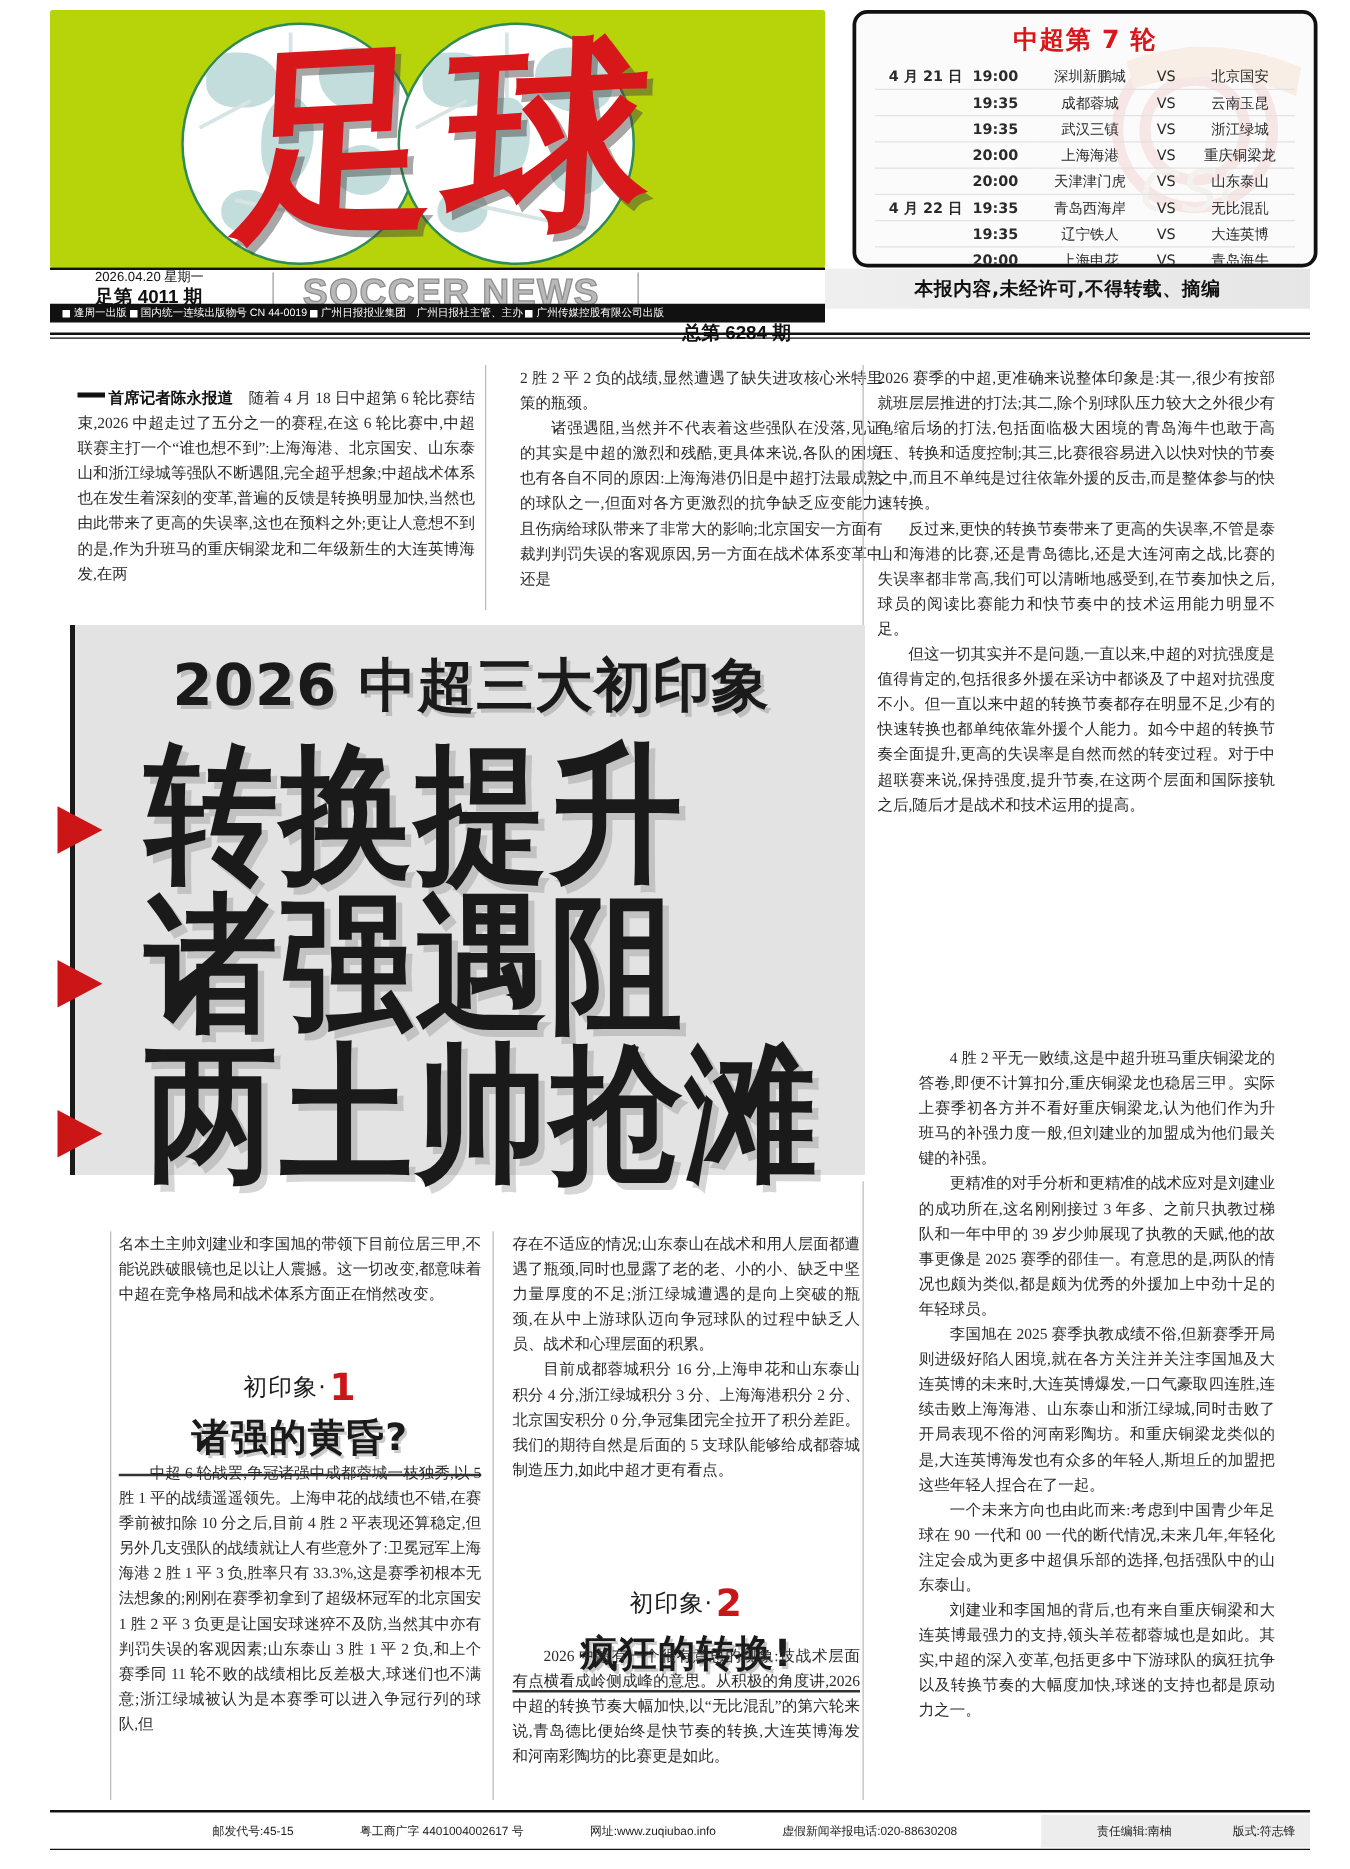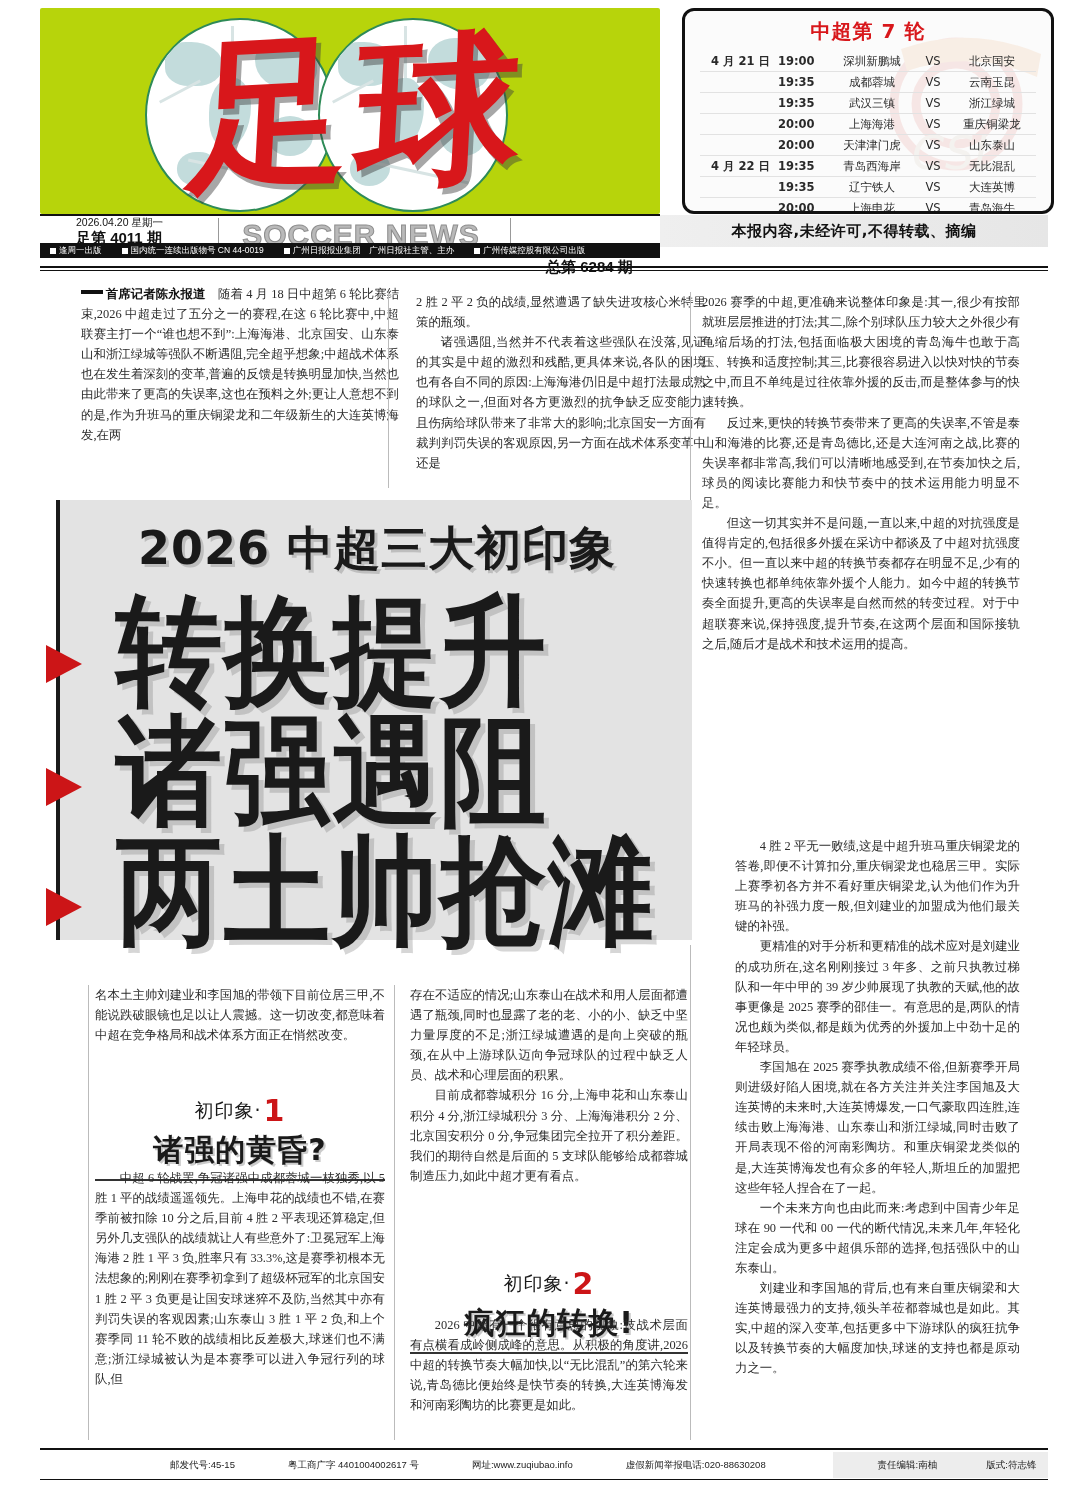--- a/index.html
+++ b/index.html
@@ -44,21 +44,21 @@
   .mh-left .l2{font-size:15px;font-weight:bold;color:#111;font-family:"Liberation Sans",sans-serif;}
   .mh-mid{position:absolute;left:196px;top:2px;width:250px;text-align:center;
     font-family:"Liberation Sans",sans-serif;font-size:30px;font-weight:bold;
     letter-spacing:1px;color:#b9b9b9;-webkit-text-stroke:1px #8d8d8d;}
   .mh-right{position:absolute;right:14px;top:0;text-align:center;line-height:1.25;}
   .mh-right .l1{font-size:10.5px;color:#111;font-family:"Liberation Sans",sans-serif;margin-top:29px;}
   .mh-right .l2{font-size:15px;font-weight:bold;color:#111;font-family:"Liberation Sans",sans-serif;}
   .mh-div{position:absolute;top:2px;width:1px;height:28px;background:#999;}
 
   .blackbar{position:absolute;left:40px;top:243px;width:620px;height:15px;
-    background:#111;display:flex;align-items:center;gap:20px;padding-left:10px;
+    background:#111;display:flex;align-items:center;gap:2px;padding-left:10px;
     box-sizing:border-box;}
   .bb-item{color:#fff;font-size:8.5px;font-family:"Liberation Sans",sans-serif;
     white-space:nowrap;display:flex;align-items:center;gap:3px;}
   .bb-sq{width:6px;height:6px;background:#fff;display:inline-block;}
 
   
   .fixtures{position:absolute;left:682px;top:8px;width:366px;height:200px;
     border:3px solid #111;border-radius:12px;background:#fbfbfb;overflow:hidden;}
   .fx-wm{position:absolute;right:-10px;top:8px;width:200px;height:180px;opacity:.22;}
   .fx-title{position:relative;text-align:center;color:#d8171b;font-weight:bold;
@@ -82,21 +82,21 @@
   .rule-thin{position:absolute;left:40px;top:270px;width:1008px;height:1px;background:#111;}
 
   
   .col{position:absolute;font-size:12.4px;line-height:1.62;color:#2b2b2b;
     text-align:justify;text-justify:inter-ideograph;}
   .col p{margin:0;text-indent:2em;}
   .col p.lead{text-indent:2em;}
   .lead b{font-weight:bold;color:#111;}
   .dash{position:absolute;left:0;top:6px;width:22px;height:4px;background:#111;}
 
-  .colA{left:62px;top:284px;width:318px;margin-left:19px;}
+  .colA{left:62px;top:308px;width:318px;}
   .colB{left:416px;top:292px;width:290px;}
   .colC{left:702px;top:292px;width:318px;}
 
   .vsep{position:absolute;width:1px;background:#bbb;}
 
   
   .hl-block{position:absolute;left:60px;top:500px;width:632px;height:440px;
     background:#e3e3e3;}
   .hl-barleft{position:absolute;left:56px;top:500px;width:6px;height:440px;background:#1a1a1a;}
   .hl-kicker{position:absolute;left:78px;top:18px;font-size:46px;font-weight:bold;

